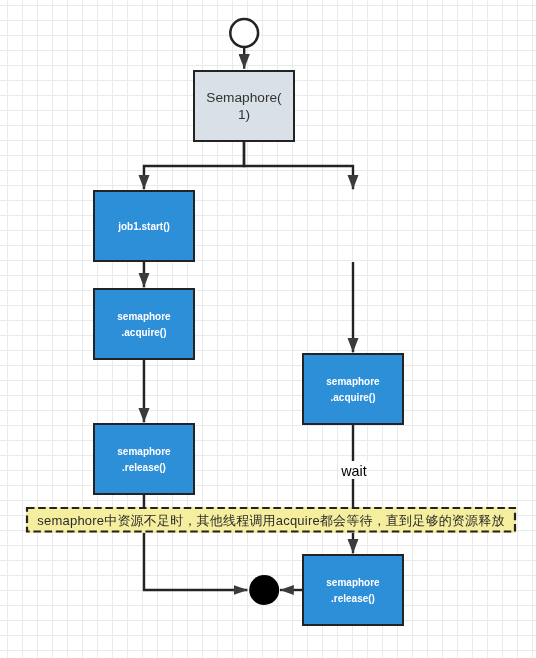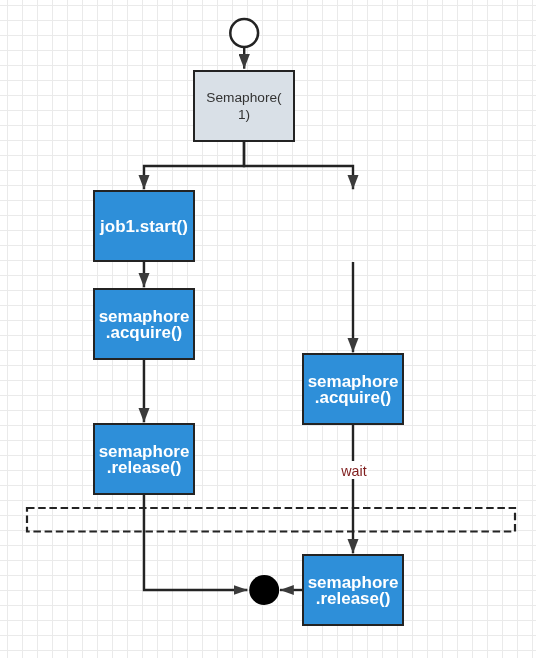--- a/index.html
+++ b/index.html
@@ -25,21 +25,21 @@
   
   .node {
     position:absolute; box-sizing:border-box;
     display:flex; align-items:center; justify-content:center;
     text-align:center; line-height:15.9px;
     border:2.2px solid #232323;
     width:102px; height:72px;
   }
   .node.process {
     background:#2e8fd9; color:#ffffff;
-    font-size:17px; font-weight:bold; padding-top:1px;
+    font-size:10px; font-weight:bold; padding-top:1px;
   }
   .node.object {
     background:#d9e0e7; color:#333333;
     font-size:13.7px; line-height:16.4px; padding-top:1.6px;
   }
 
   
   #node-semaphore { left:193px; top:70px;  }
   #node-job1      { left:93px;  top:190px; }
   #node-job2      { left:302px; top:190px; }
@@ -55,21 +55,21 @@
     background:#f5ee9e;
     color:#2b2b2b; font-size:13px; letter-spacing:0.2px;
     display:flex; align-items:center; justify-content:center;
     white-space:nowrap; padding-top:2px;
   }
 
   
   .edge-label {
     position:absolute; box-sizing:border-box;
     left:340px; top:460.6px; width:28px; height:18.2px; padding-top:3px;
-    background:#ffffff; font-size:14.3px; color:#7f1d1d;
+    background:#ffffff; font-size:14.3px; color:#000000;
     display:flex; align-items:center; justify-content:center;
     line-height:15px;
   }
 </style>
 </head>
 <body>
 
 <div id="canvas">
 
   <svg class="layer" viewBox="0 0 536 658">
@@ -131,18 +131,21 @@
 
   <div class="node process" id="node-release-2">
     <div>
       <span>semaphore</span><br>
       <span>.release()</span>
     </div>
   </div>
 
   <div class="edge-label">wait</div>
 
+  <div class="note">
+    <span>semaphore中资源不足时，其他线程调用acquire都会等待，直到足够的资源释放</span>
+  </div>
 
   <svg class="layer" viewBox="0 0 536 658">
     <rect x="27" y="508" width="488" height="23.5" fill="none" stroke="#232323" stroke-width="2.2" stroke-dasharray="7.5 3.7"></rect>
   </svg>
 
 </div>
 
 </body></html>

